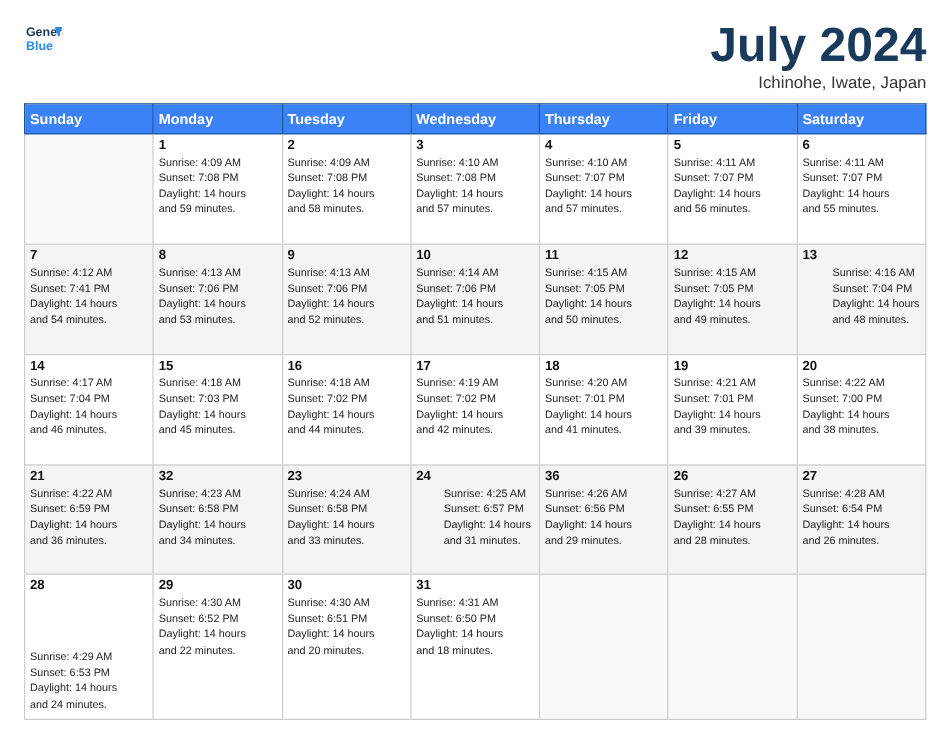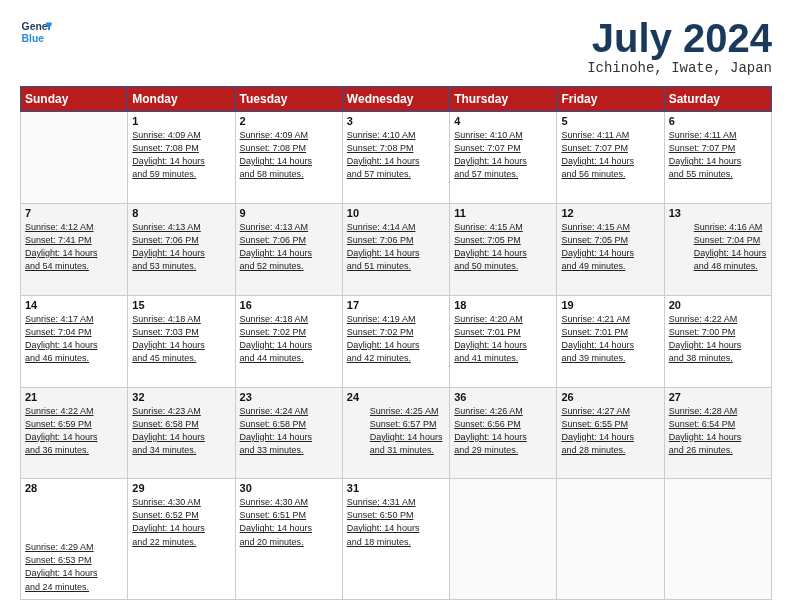--- a/index.html
+++ b/index.html
@@ -37,21 +37,20 @@
     }
     .main-title {
       font-size: 40px;
       font-weight: bold;
       color: #1a3a5c;
       line-height: 1.1;
     }
     .subtitle {
       font-size: 14px;
       color: #333;
-      font-family: Liberation Mono, monospace;
     }
     .calendar {
       flex: 1;
       border: 1px solid #ccc;
       border-collapse: collapse;
       width: 100%;
       table-layout: fixed;
     }
     .calendar th {
       background-color: #2a6db5;
@@ -77,25 +76,24 @@
       font-size: 11px;
       font-weight: bold;
       color: #111;
       display: block;
       margin-bottom: 2px;
     }
     .day-info {
       font-size: 9px;
       line-height: 1.45;
       color: #222;
-      text-decoration: underline;
     }
     tr:nth-child(odd) td { background-color: #fff; }
     tr:nth-child(even) td { background-color: #f4f4f4; }
-    .calendar thead tr th { background-color: #b91c1c; }
+    .calendar thead tr th { background-color: #3b82f6; }
   </style>
 </head>
 <body>
 
 <div class="page">
   <div class="header">
     <div class="logo">
       <svg class="logo-icon" viewBox="0 0 40 40">
         <text x="2" y="18" font-size="13" font-weight="bold" fill="#1a3a5c" font-family="Arial">General</text>
         <text x="2" y="32" font-size="13" font-weight="bold" fill="#2a8adc" font-family="Arial">Blue</text>

